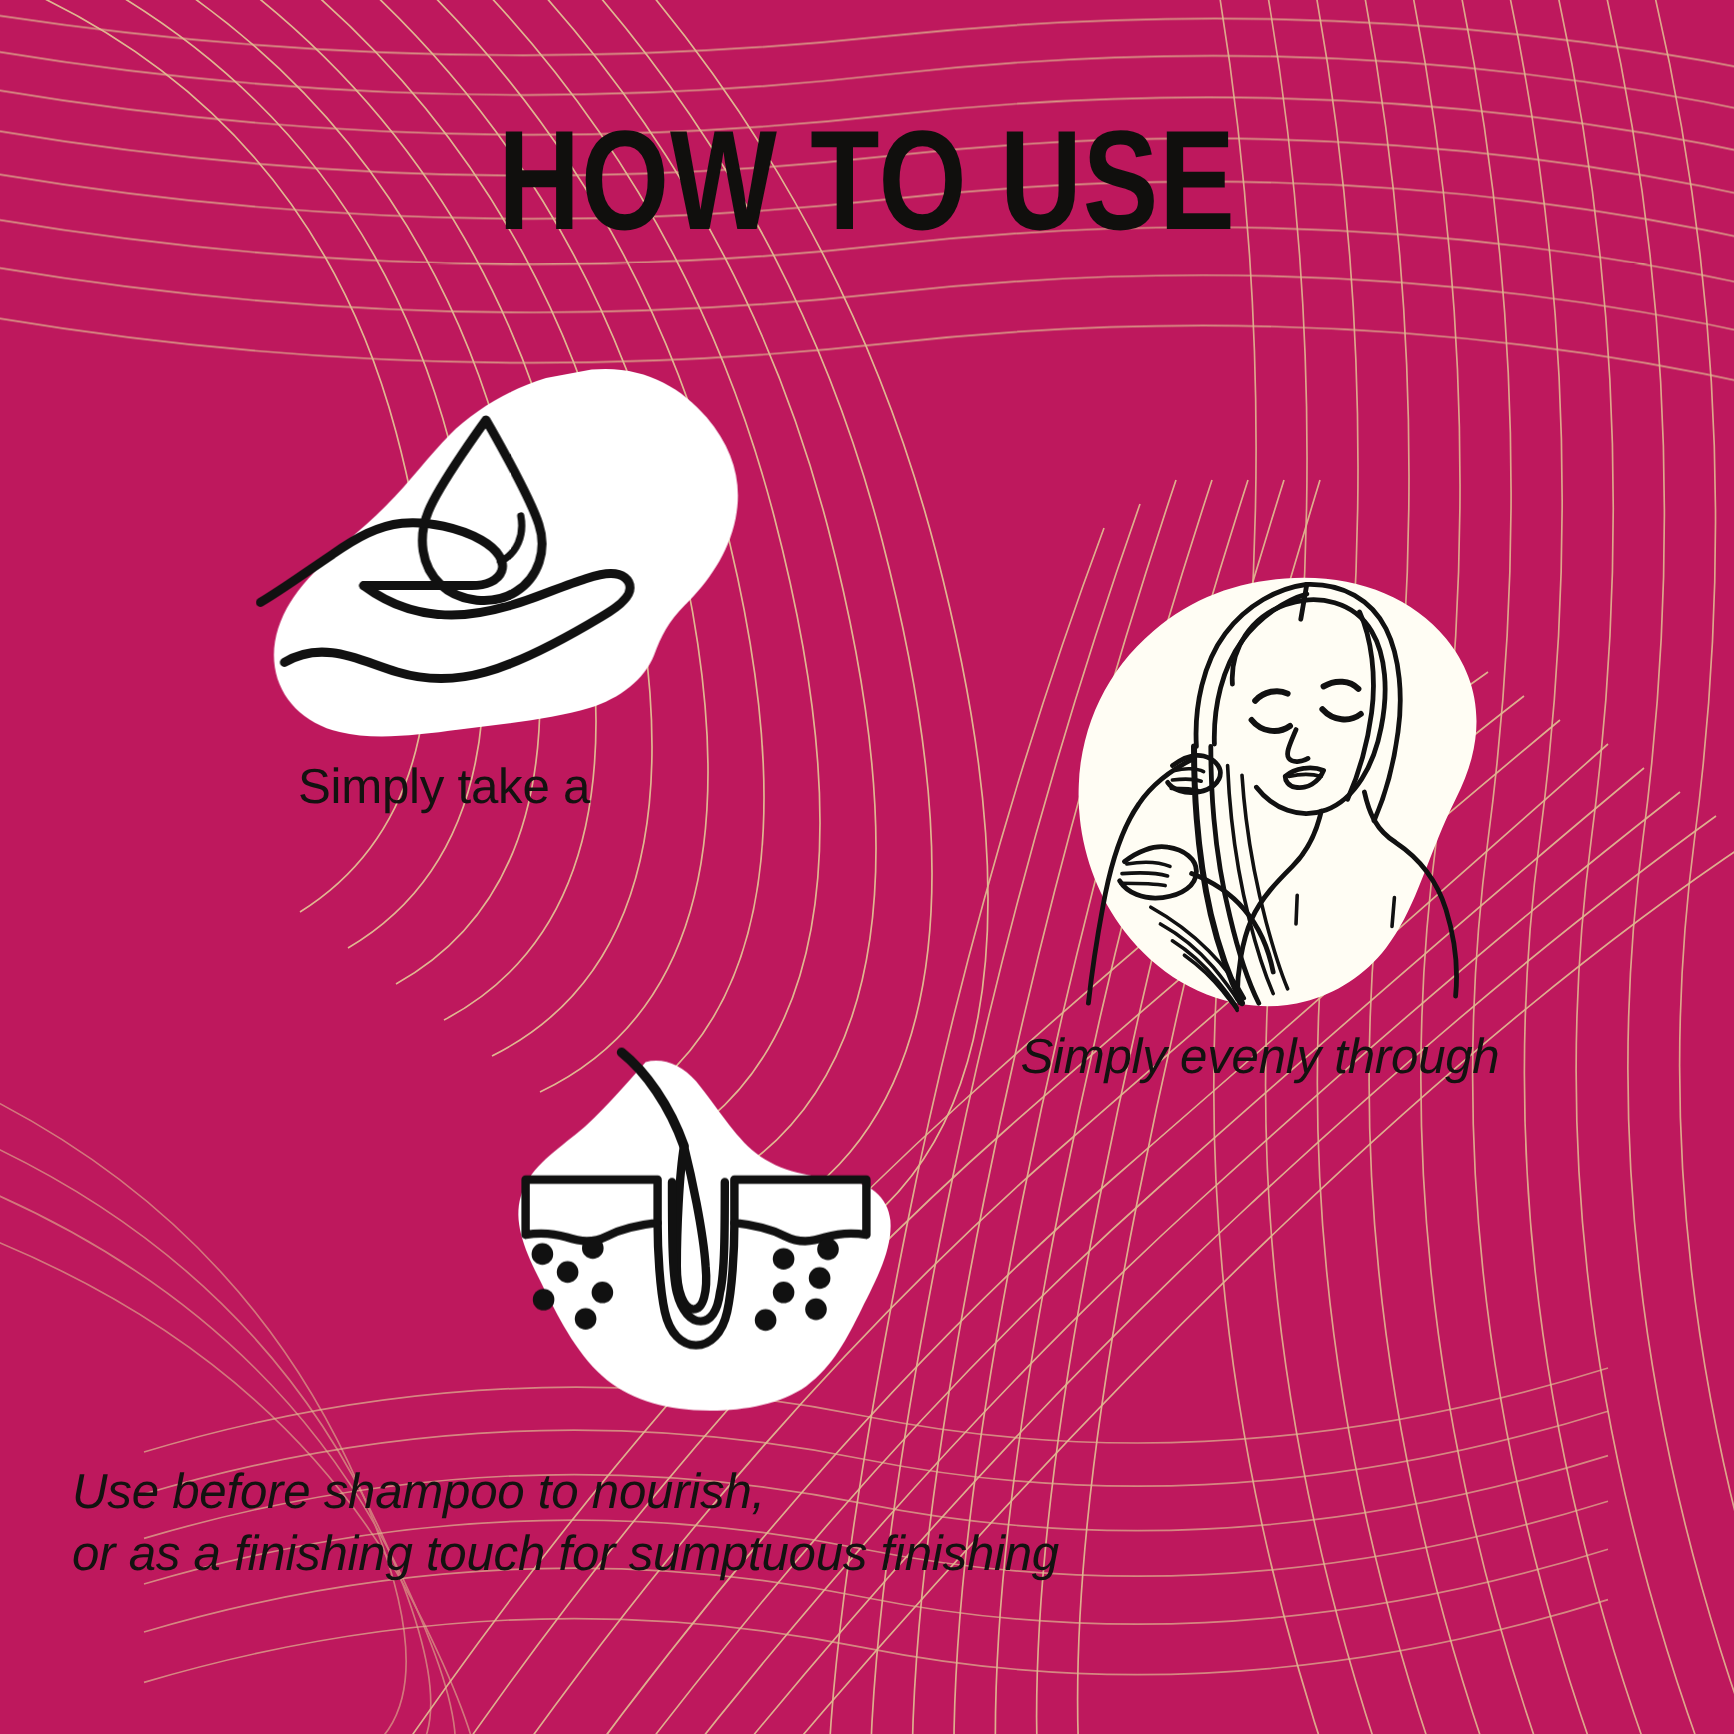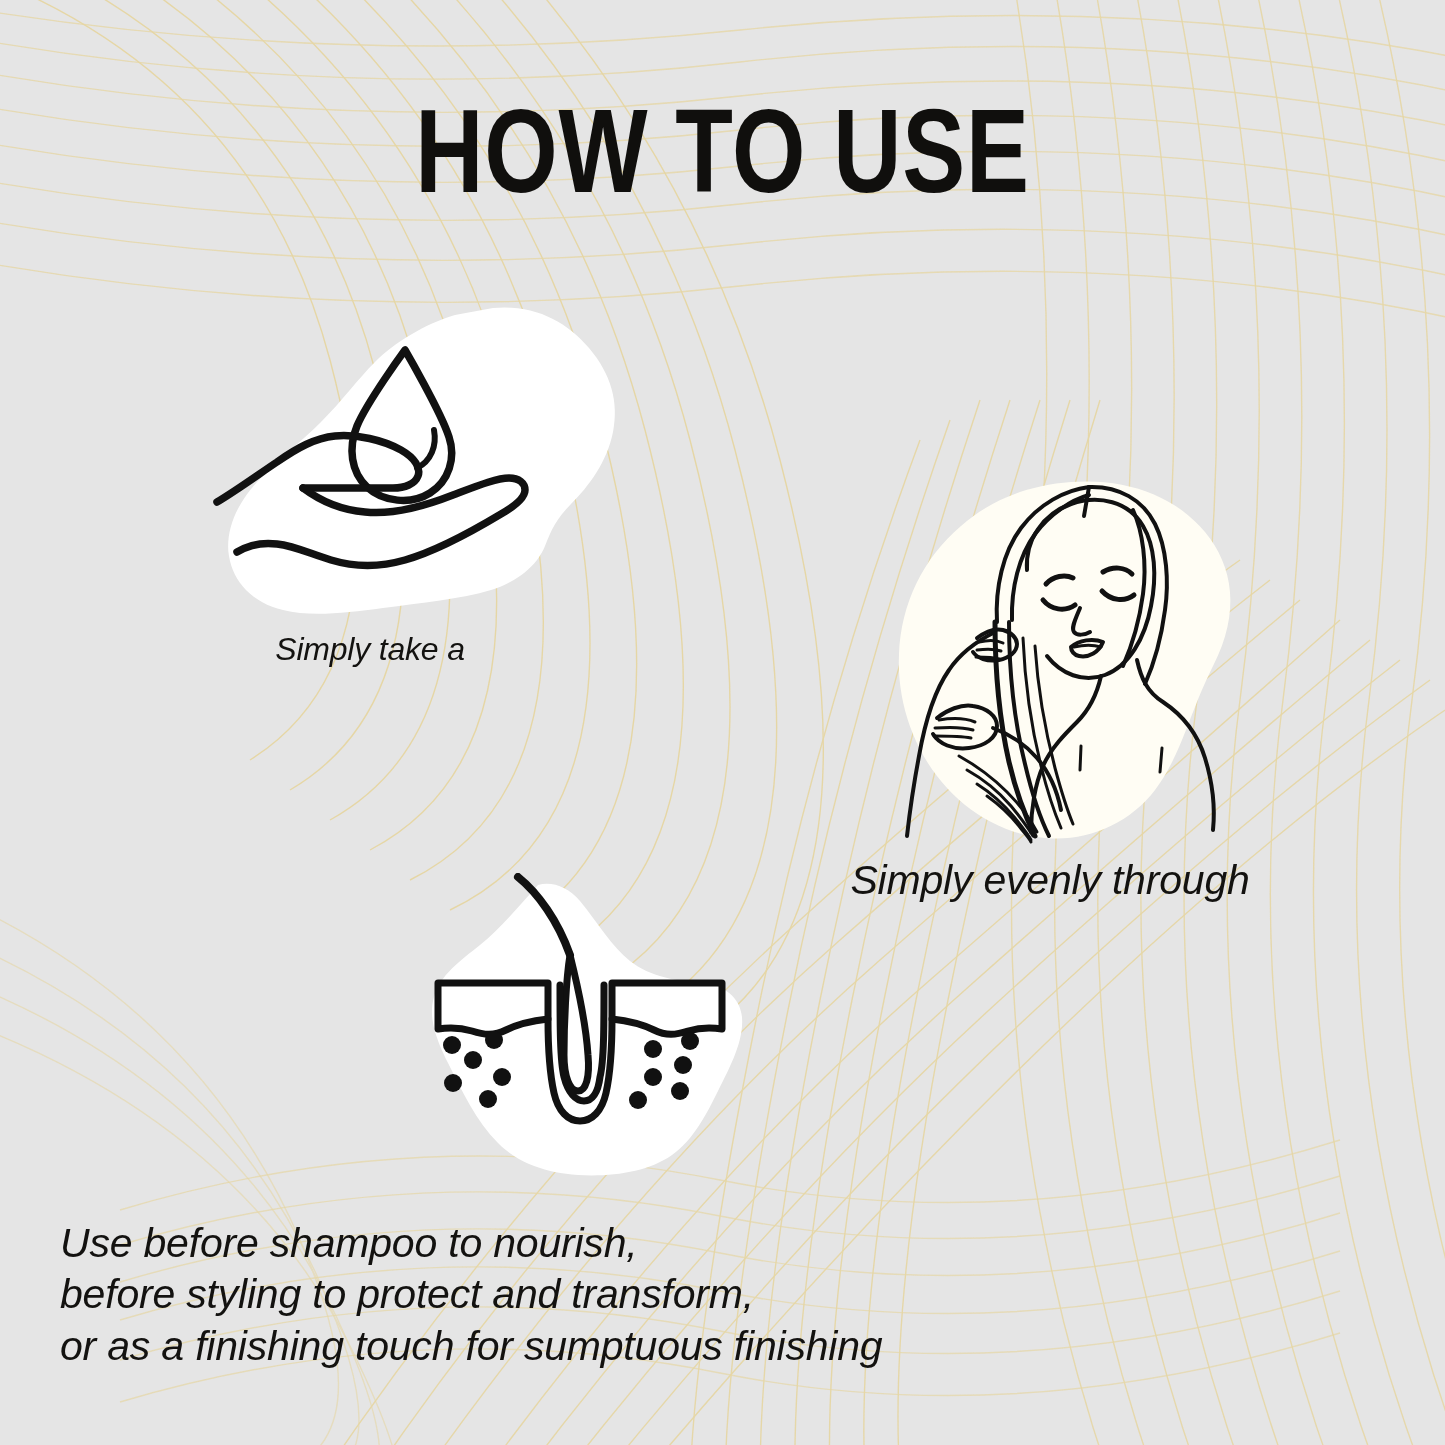--- a/index.html
+++ b/index.html
@@ -10,21 +10,21 @@
     width: 1445px;
     height: 1445px;
     background: #f7e7ac;
     font-family: "Liberation Sans", sans-serif;
     overflow: hidden;
   }
   .canvas {
     position: relative;
     width: 1445px;
     height: 1445px;
-    background: #e5e5e5;
+    background: #be185d;
     overflow: hidden;
   }
   .bg-pattern {
     position: absolute;
     inset: 0;
     width: 1445px;
     height: 1445px;
     pointer-events: none;
   }
   .title {
@@ -51,22 +51,21 @@
     overflow: visible;
   }
   
   #step1-art { left: 215px; top: 290px; width: 430px; height: 345px; }
   #step1-caption {
     position: absolute;
     left: 60px;
     top: 630px;
     width: 620px;
     text-align: center;
-    font-style: italic;
-    font-size: 32px;
+    font-size: 41px;
     line-height: 1.22;
     color: #131210;
     letter-spacing: -0.2px;
   }
   
   #step2-art { left: 875px; top: 470px; width: 430px; height: 380px; }
   #step2-caption {
     position: absolute;
     left: 760px;
     top: 855px;
@@ -325,17 +324,16 @@
         <circle cx="253" cy="202" r="9"></circle>
         <circle cx="283" cy="190" r="9"></circle>
         <circle cx="238" cy="225" r="9"></circle>
         <circle cx="280" cy="216" r="9"></circle>
       </g>
     </svg>
   </div>
 
   <div id="step3-caption">
     <span class="cap-line">Use before shampoo to nourish,</span>
-    <span class="cap-line">before styling to protect and transform,</span>
     <span class="cap-line">or as a finishing touch for sumptuous finishing</span>
   </div>
 
 </div>
 
 </body></html>

